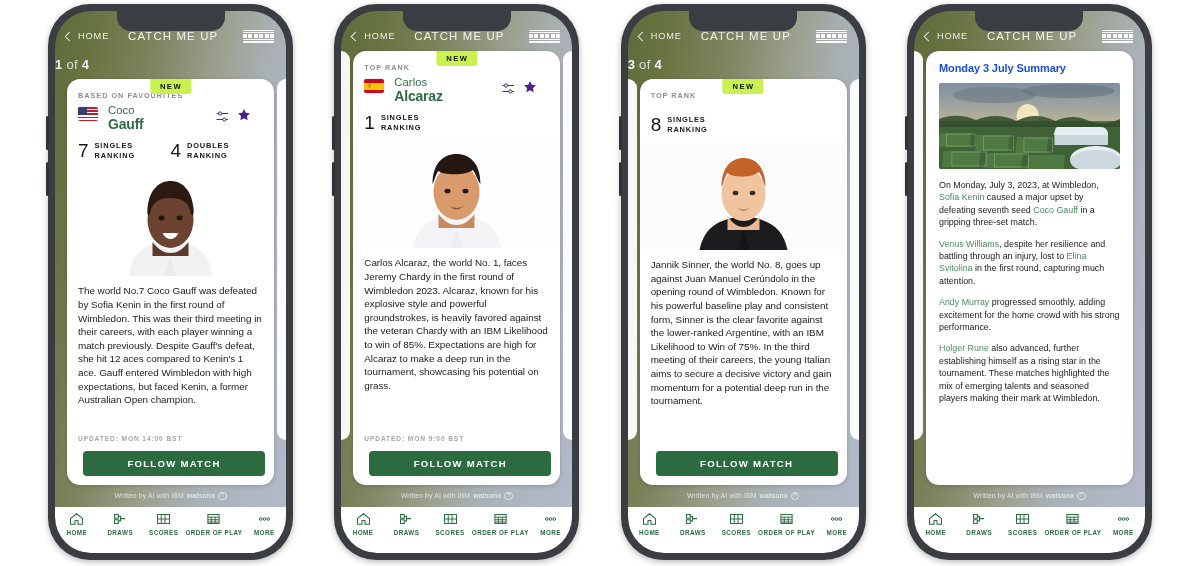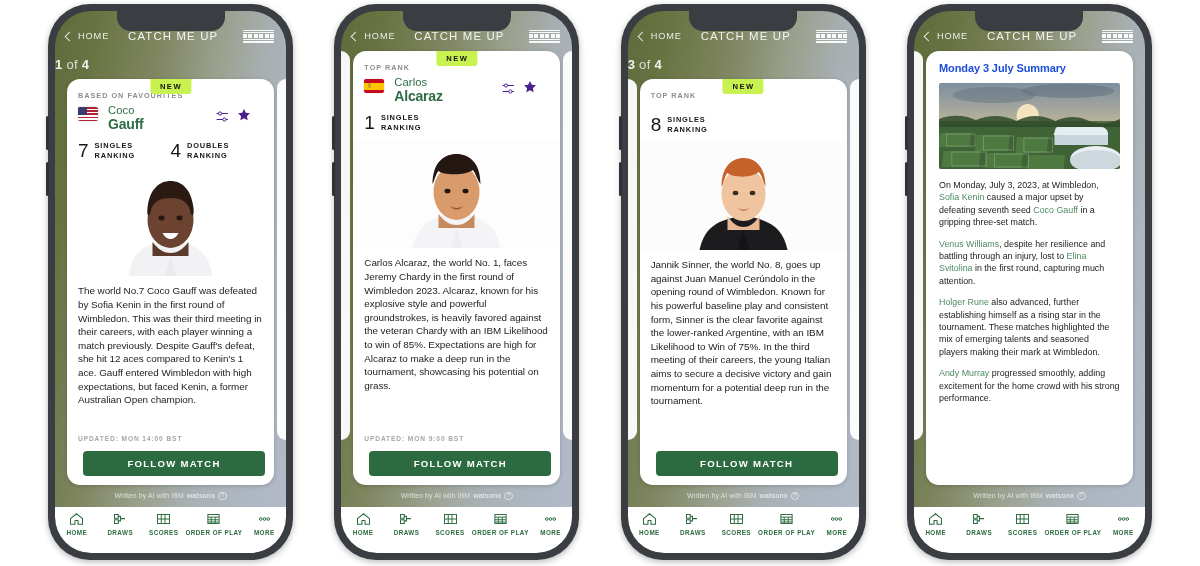--- a/index.html
+++ b/index.html
@@ -860,24 +860,24 @@
             </svg>
           </div>
           <div class="sum-body">
             <p>
               <span>On Monday, July 3, 2023, at Wimbledon, </span><span class="lnk">Sofia Kenin</span><span> caused a major upset by defeating seventh seed </span><span class="lnk">Coco Gauff</span><span> in a gripping three-set match.</span>
             </p>
             <p>
               <span class="lnk">Venus Williams</span><span>, despite her resilience and battling through an injury, lost to </span><span class="lnk">Elina Svitolina</span><span> in the first round, capturing much attention.</span>
             </p>
             <p>
-              <span class="lnk">Holger Rune</span><span> also advanced, further establishing himself as a rising star in the tournament. These matches highlighted the mix of emerging talents and seasoned players making their mark at Wimbledon.</span>
+              <span class="lnk">Andy Murray</span><span> progressed smoothly, adding excitement for the home crowd with his strong performance.</span>
             </p>
             <p>
-              <span class="lnk">Andy Murray</span><span> progressed smoothly, adding excitement for the home crowd with his strong performance.</span>
+              <span class="lnk">Holger Rune</span><span> also advanced, further establishing himself as a rising star in the tournament. These matches highlighted the mix of emerging talents and seasoned players making their mark at Wimbledon.</span>
             </p>
           </div>
         </div>
       </div>
 
       <div class="watson">
         <span>Written by AI with IBM</span>
         <b>watsonx</b>
         <span class="qmark">?</span>
       </div>

